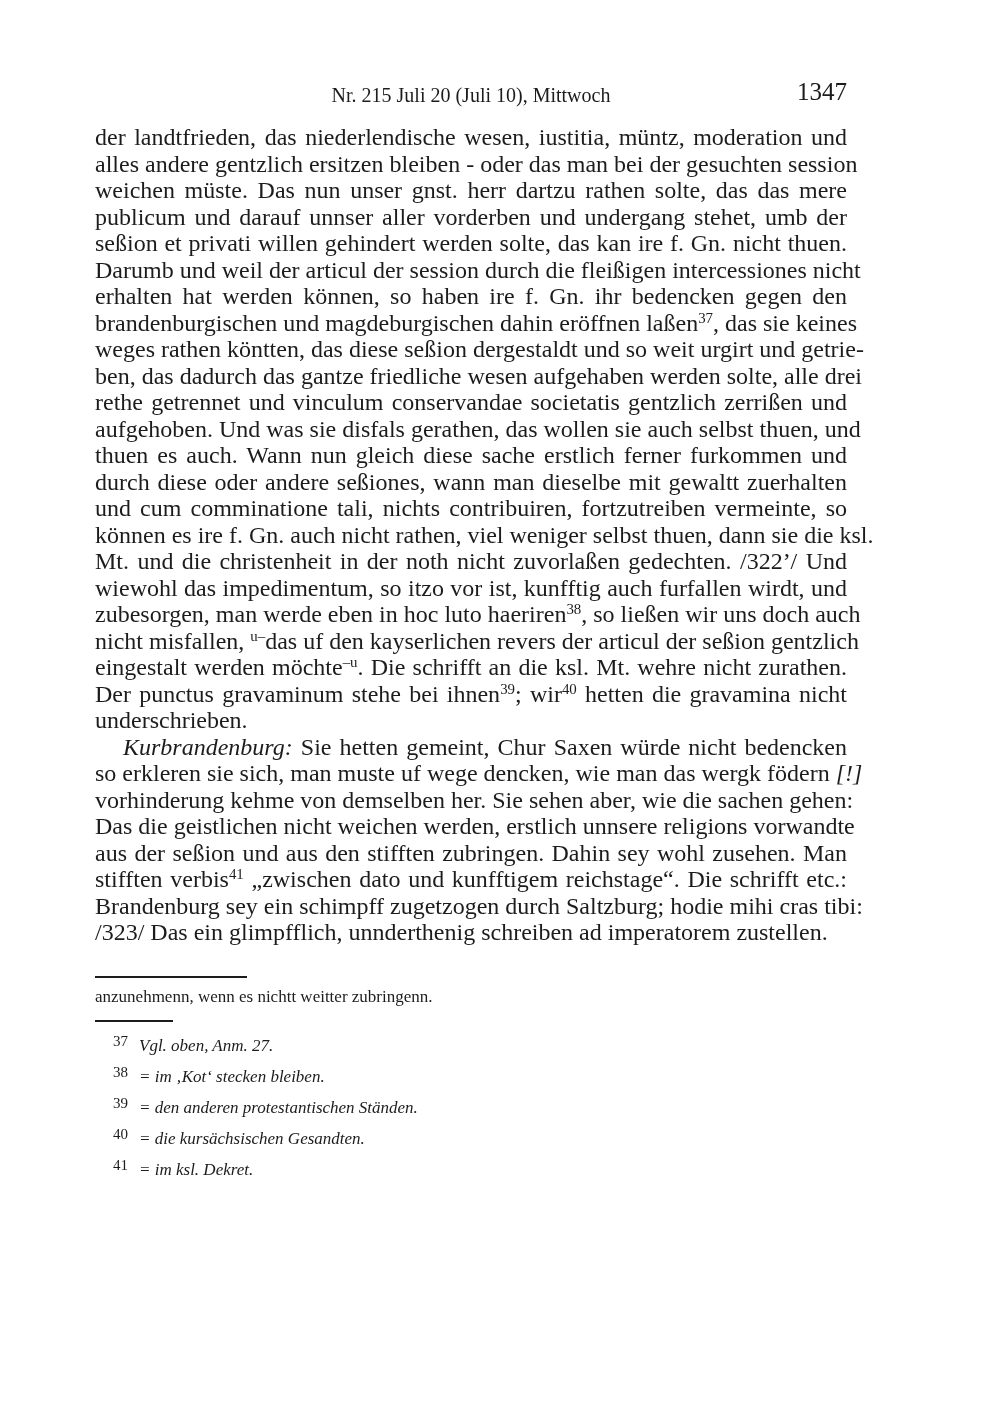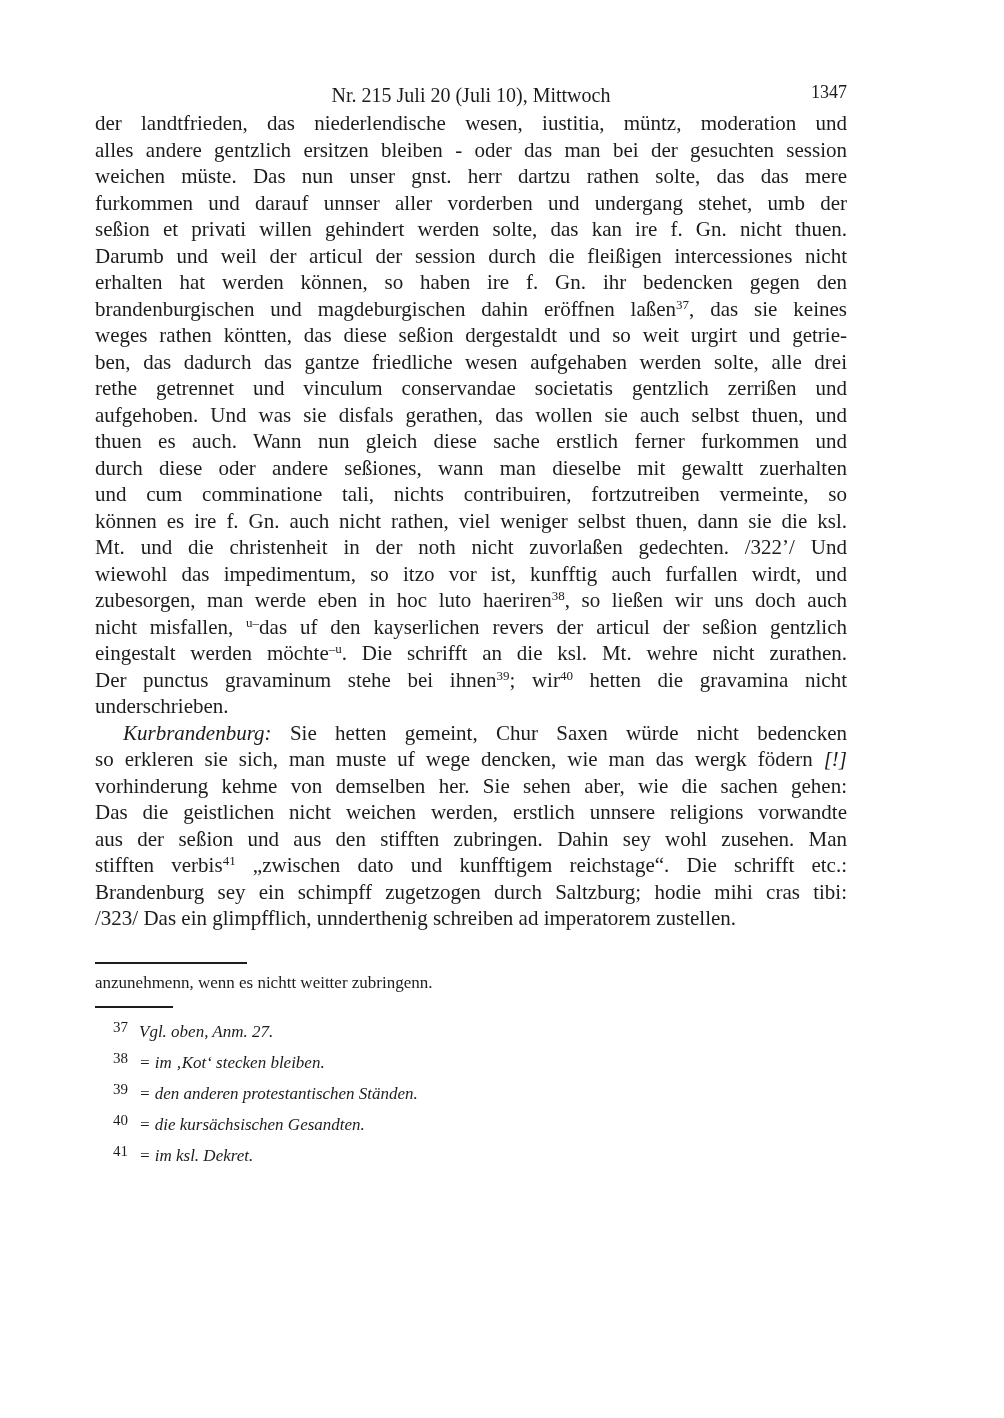--- a/index.html
+++ b/index.html
@@ -27,25 +27,25 @@
     position:relative;
     height:30px;
     line-height:30px;
     text-align:center;
     font-size:20px;
   }
   .pagenum{
     position:absolute;
     right:0;
     top:-3px;
-    font-size:18px;
+    font-size:25px;
     line-height:30px;
   }
   
-  .bodytext{ font-size:21px; }
+  .bodytext{ margin-top:14px; font-size:24px; }
   .line{
     line-height:26.5px;
     height:26.5px;
     white-space:nowrap;
     text-align:justify;
     text-align-last:justify;
   }
   .line.last{ text-align-last:left; }
   .line.indent{ text-indent:28px; }
   .it{ font-style:italic; }
@@ -95,21 +95,21 @@
 
     <div class="header">
       <span>Nr. 215 Juli 20 (Juli 10), Mittwoch</span>
       <span class="pagenum">1347</span>
     </div>
 
     <div class="bodytext">
         <div class="line"><span>der landtfrieden, das niederlendische wesen, iustitia, müntz, moderation und</span></div>
         <div class="line"><span>alles andere gentzlich ersitzen bleiben - oder das man bei der gesuchten session</span></div>
         <div class="line"><span>weichen müste. Das nun unser gnst. herr dartzu rathen solte, das das mere</span></div>
-        <div class="line"><span>furkommen und darauf unnser aller vorderben und undergang stehet, umb der</span></div>
+        <div class="line"><span>publicum und darauf unnser aller vorderben und undergang stehet, umb der</span></div>
         <div class="line"><span>seßion et privati willen gehindert werden solte, das kan ire f. Gn. nicht thuen.</span></div>
         <div class="line"><span>Darumb und weil der articul der session durch die fleißigen intercessiones nicht</span></div>
         <div class="line"><span>erhalten hat werden können, so haben ire f. Gn. ihr bedencken gegen den</span></div>
         <div class="line"><span>brandenburgischen und magdeburgischen dahin eröffnen laßen</span><sup>37</sup><span>, das sie keines</span></div>
         <div class="line"><span>weges rathen köntten, das diese seßion dergestaldt und so weit urgirt und getrie-</span></div>
         <div class="line"><span>ben, das dadurch das gantze friedliche wesen aufgehaben werden solte, alle drei</span></div>
         <div class="line"><span>rethe getrennet und vinculum conservandae societatis gentzlich zerrißen und</span></div>
         <div class="line"><span>aufgehoben. Und was sie disfals gerathen, das wollen sie auch selbst thuen, und</span></div>
         <div class="line"><span>thuen es auch. Wann nun gleich diese sache erstlich ferner furkommen und</span></div>
         <div class="line"><span>durch diese oder andere seßiones, wann man dieselbe mit gewaltt zuerhalten</span></div>

